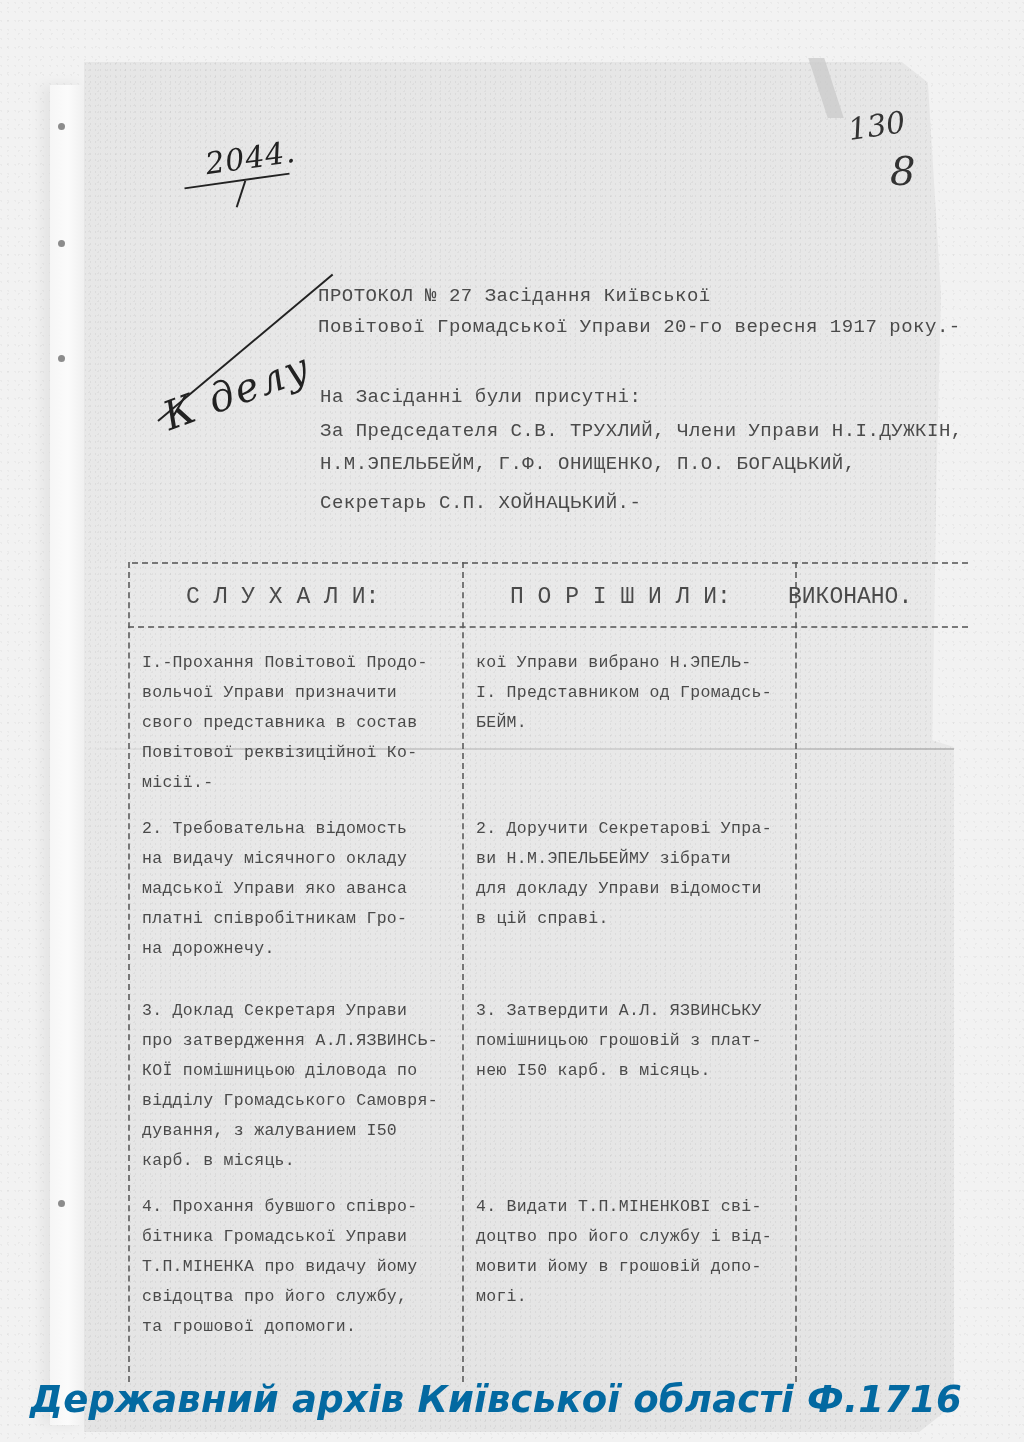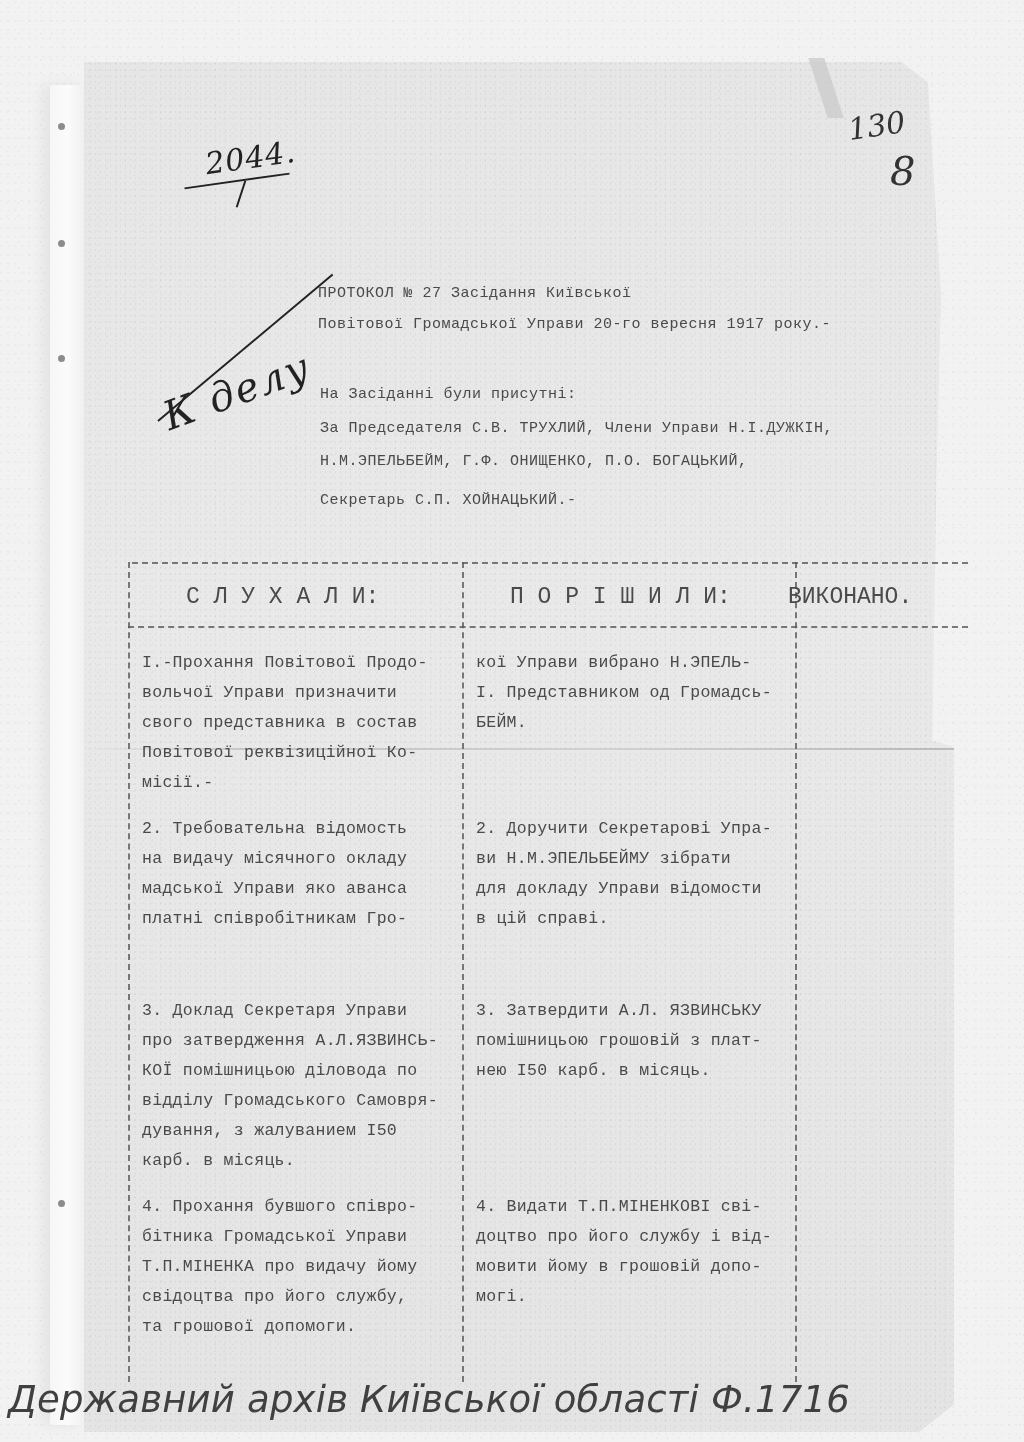--- a/index.html
+++ b/index.html
@@ -134,21 +134,21 @@
       height: 2px;
       background: #222;
       transform: rotate(-40deg);
       transform-origin: left center;
     }
     
     .typed {
       position: absolute;
       color: #4a4a4a;
       font-family: "Liberation Mono", "DejaVu Sans Mono", monospace;
-      font-size: 15px;
+      font-size: 19px;
       letter-spacing: 0.5px;
       white-space: nowrap;
     }
     .title-line-1 { left: 318px; top: 285px; }
     .title-line-2 { left: 318px; top: 316px; }
     .present-heading { left: 320px; top: 386px; }
     .present-line-1 { left: 320px; top: 420px; }
     .present-line-2 { left: 320px; top: 453px; }
     .present-line-3 { left: 320px; top: 492px; text-align: center; }
 
@@ -186,27 +186,27 @@
       font-family: "Liberation Mono", "DejaVu Sans Mono", monospace;
       font-size: 16.5px;
       line-height: 30px;
       white-space: nowrap;
       letter-spacing: 0.3px;
     }
     .cell .ln { display: block; }
 
     .watermark {
       position: absolute;
-      left: 8px;
+      left: 30px;
       top: 1378px;
       font-family: "DejaVu Sans", sans-serif;
-      font-weight: normal;
+      font-weight: bold;
       font-style: italic;
       font-size: 37px;
-      color: #404040;
+      color: #0369a1;
       white-space: nowrap;
       letter-spacing: 0.2px;
     }
   </style>
 </head>
 <body>
 
 <div class="scan-bg"></div>
 
 <div class="binding-strip">
@@ -258,20 +258,21 @@
     <span class="ln">кої Управи вибрано Н.ЭПЕЛЬ-</span>
     <span class="ln">І.  Представником од Громадсь-</span>
     <span class="ln">БЕЙМ.</span>
   </div>
 
   <div class="cell" style="left:14px; top:252px;">
     <span class="ln">2. Требовательна відомость</span>
     <span class="ln">на видачу місячного окладу</span>
     <span class="ln">мадської Управи яко аванса</span>
     <span class="ln">платні співробітникам Гро-</span>
+    <span class="ln">на дорожнечу.</span>
   </div>
   <div class="cell" style="left:348px; top:252px;">
     <span class="ln">2. Доручити Секретарові Упра-</span>
     <span class="ln">ви Н.М.ЭПЕЛЬБЕЙМУ зібрати</span>
     <span class="ln">для докладу Управи відомости</span>
     <span class="ln">в цій справі.</span>
   </div>
 
   <div class="cell" style="left:14px; top:434px;">
     <span class="ln">3. Доклад Секретаря Управи</span>

